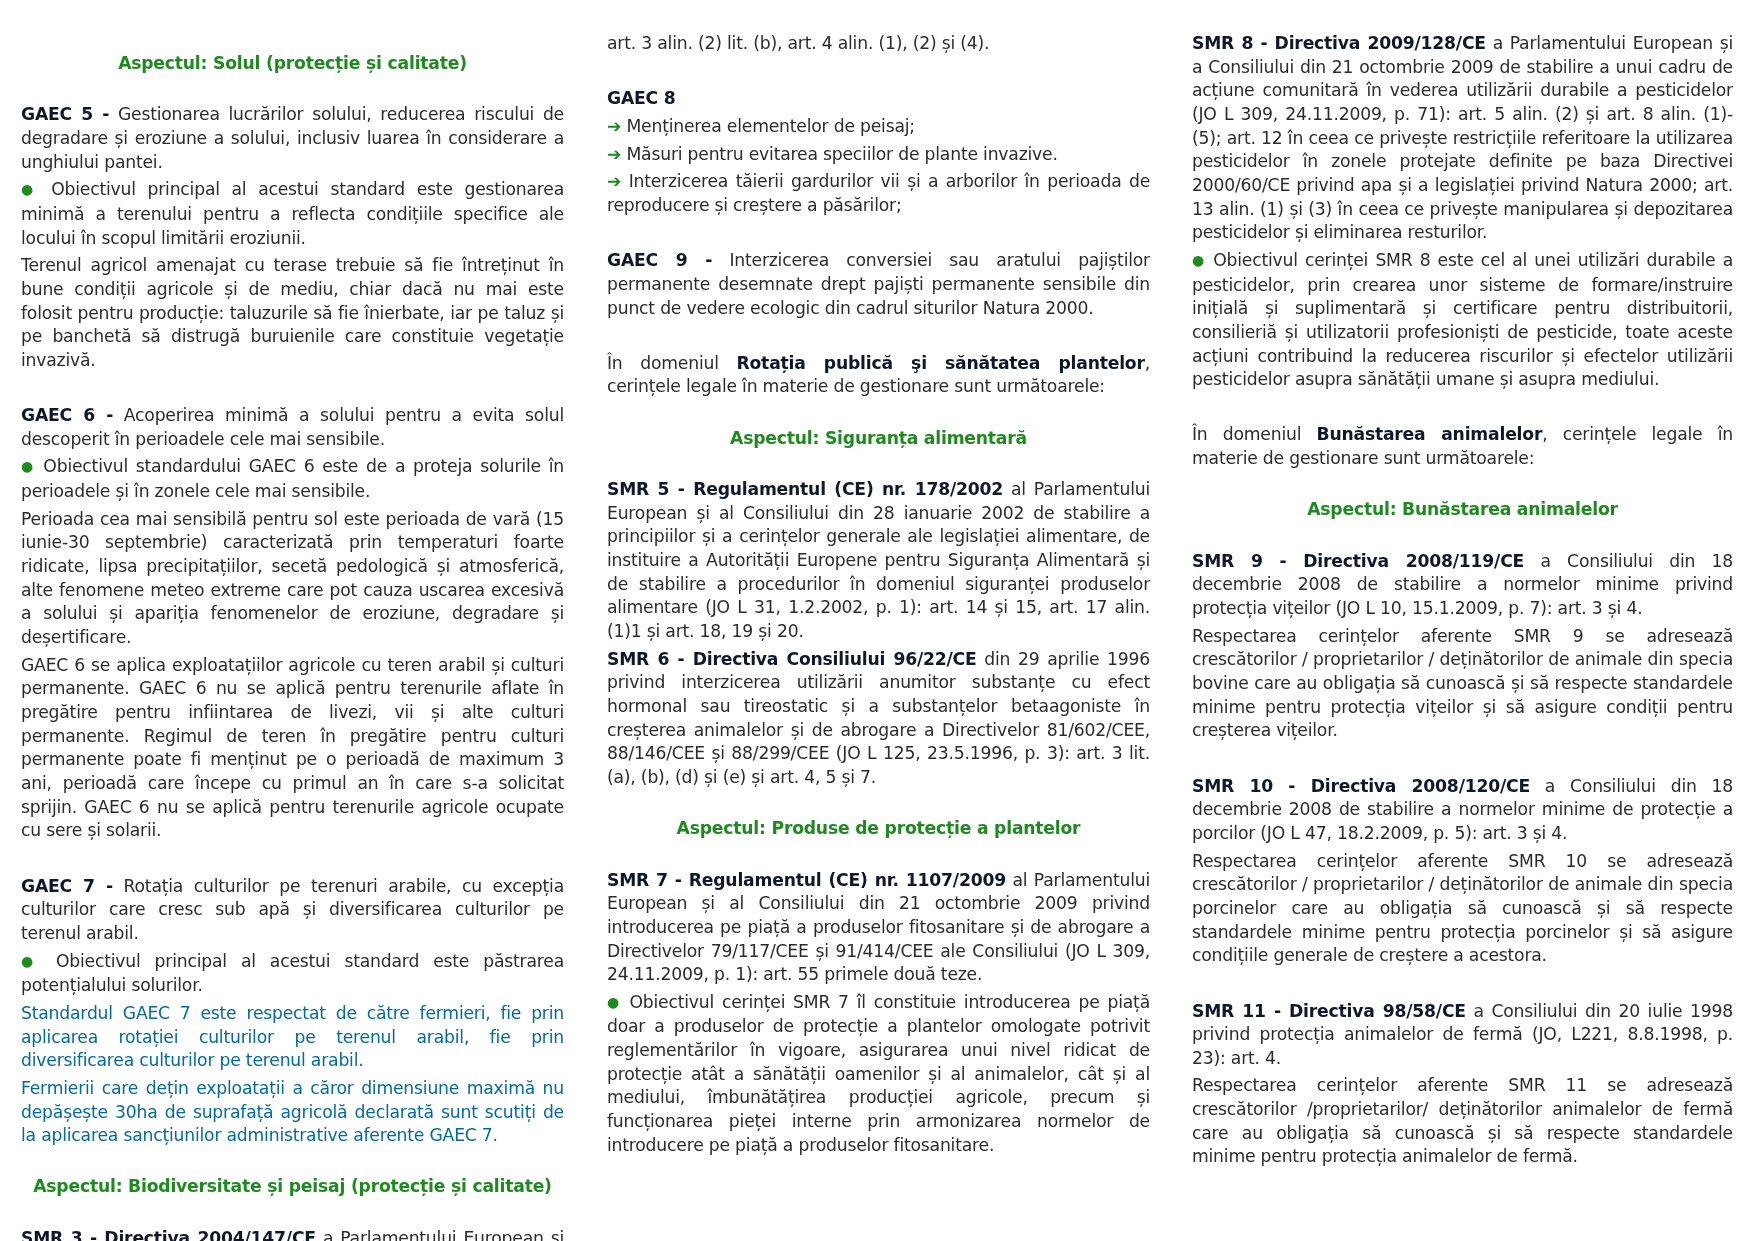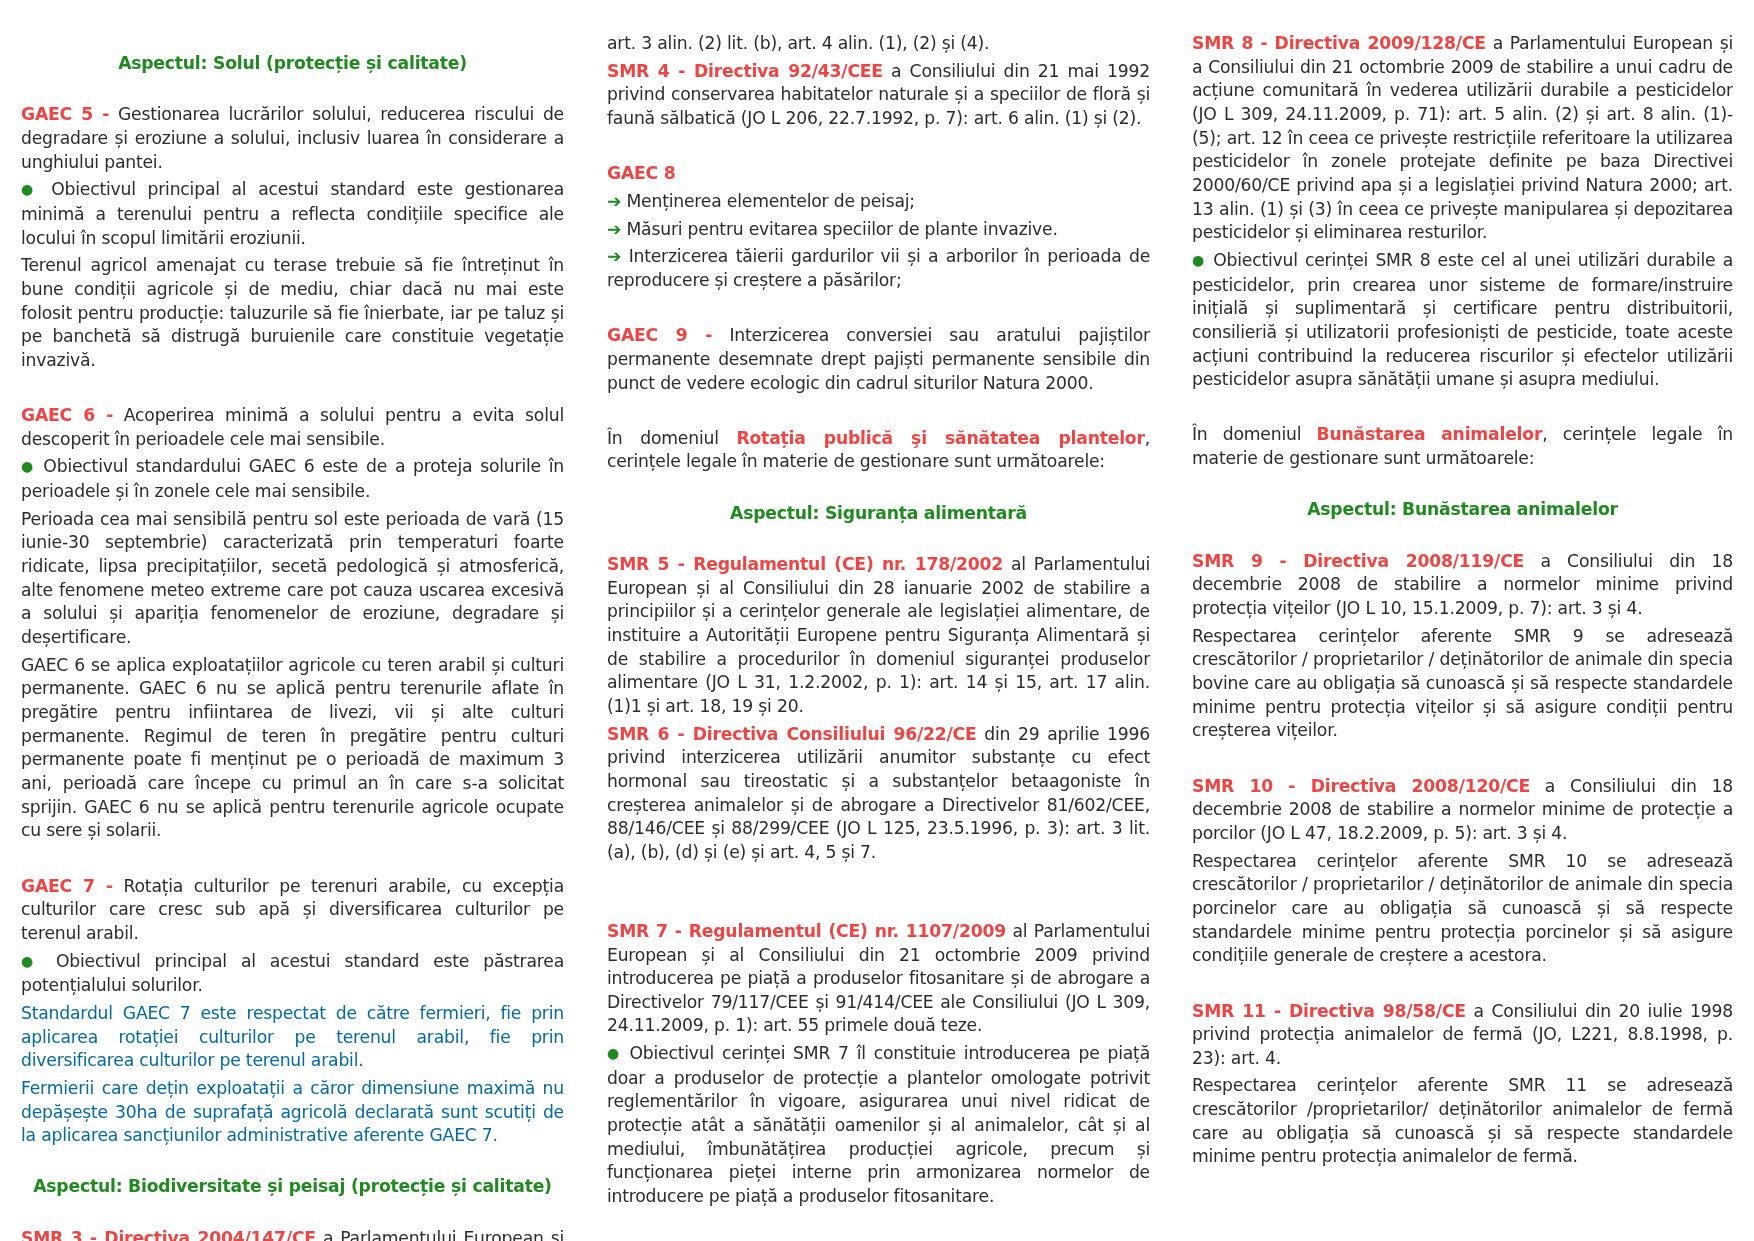--- a/index.html
+++ b/index.html
@@ -3,21 +3,21 @@
 <meta charset="utf-8">
 <style>
   html, body { margin:0; padding:0; background:#ffffff; }
   body { width:1754px; height:1241px; overflow:hidden; position:relative;
          font-family:"DejaVu Sans", sans-serif; color:#2b2b2b; }
   .col { position:absolute; top:0; width:551px; font-size:17.2px; line-height:23.65px;
          text-align:justify; letter-spacing:-0.2px; }
   #col1 { left:17px; top:52px; }
   #col2 { left:603px; top:28px; }
   #col3 { left:1188px; top:28px; width:549px; }
-  .g { color:#ef4444; font-weight:bold; }
+  .g { color:#0f172a; font-weight:bold; }
   .h { color:#1f8a1f; font-weight:bold; text-align:center; display:block; }
   .p { display:block; margin:4px; }
   .gap { display:block; height:23.65px; }
   .bullet { color:#1f8a1f; font-size:14px; position:relative; top:-1px; }
   .arrow { color:#1f8a1f; font-weight:bold; }
   .dark { color:#0369a1; }
 </style>
 </head>
 <body>
 
@@ -57,23 +57,20 @@
   <span class="h">Aspectul: Biodiversitate și peisaj (protecție și calitate)</span>
   <span class="gap"></span>
 
   <div class="p">
     <span class="g">SMR 3 - Directiva 2004/147/CE</span><span> a Parlamentului European și a Consiliului din 30 noiembrie 2009 privind conservarea păsărilor sălbatice (JO L 20, 26.1.2010, p. 7): art. 3 alin. (1),</span>
   </div>
 </div>
 
 <div id="col2" class="col">
   <div class="p">art. 3 alin. (2) lit. (b), art. 4 alin. (1), (2) și (4).</div>
-  <div class="p">
-    <span class="g">SMR 4 - Directiva 92/43/CEE</span><span> a Consiliului din 21 mai 1992 privind conservarea habitatelor naturale și a speciilor de floră și faună sălbatică (JO L 206, 22.7.1992, p. 7): art. 6 alin. (1) și (2).</span>
-  </div>
   <span class="gap"></span>
 
   <div class="p g">GAEC 8</div>
   <div class="p">
     <span class="arrow">➔</span><span> Menținerea elementelor de peisaj;</span>
   </div>
   <div class="p">
     <span class="arrow">➔</span><span> Măsuri pentru evitarea speciilor de plante invazive.</span>
   </div>
   <div class="p">
@@ -95,20 +92,21 @@
   <span class="gap"></span>
 
   <div class="p">
     <span class="g">SMR 5 - Regulamentul (CE) nr. 178/2002</span><span> al Parlamentului European și al Consiliului din 28 ianuarie 2002 de stabilire a principiilor și a cerințelor generale ale legislației alimentare, de instituire a Autorității Europene pentru Siguranța Alimentară și de stabilire a procedurilor în domeniul siguranței produselor alimentare (JO L 31, 1.2.2002, p. 1): art. 14 și 15, art. 17 alin. (1)1 și art. 18, 19 și 20.</span>
   </div>
   <div class="p">
     <span class="g">SMR 6 - Directiva Consiliului 96/22/CE</span><span> din 29 aprilie 1996 privind interzicerea utilizării anumitor substanțe cu efect hormonal sau tireostatic și a substanțelor betaagoniste în creșterea animalelor și de abrogare a Directivelor 81/602/CEE, 88/146/CEE și 88/299/CEE (JO L 125, 23.5.1996, p. 3): art. 3 lit. (a), (b), (d) și (e) și art. 4, 5 și 7.</span>
   </div>
   <span class="gap"></span>
 
+  <span class="h">Aspectul: Produse de protecție a plantelor</span>
   <span class="gap"></span>
 
   <div class="p">
     <span class="g">SMR 7 - Regulamentul (CE) nr. 1107/2009</span><span> al Parlamentului European și al Consiliului din 21 octombrie 2009 privind introducerea pe piață a produselor fitosanitare și de abrogare a Directivelor 79/117/CEE și 91/414/CEE ale Consiliului (JO L 309, 24.11.2009, p. 1): art. 55 primele două teze.</span>
   </div>
   <div class="p">
     <span class="bullet">●</span><span> Obiectivul cerinței SMR 7 îl constituie introducerea pe piață doar a produselor de protecție a plantelor omologate potrivit reglementărilor în vigoare, asigurarea unui nivel ridicat de protecție atât a sănătății oamenilor și al animalelor, cât și al mediului, îmbunătățirea producției agricole, precum și funcționarea pieței interne prin armonizarea normelor de introducere pe piață a produselor fitosanitare.</span>
   </div>
 </div>
 

